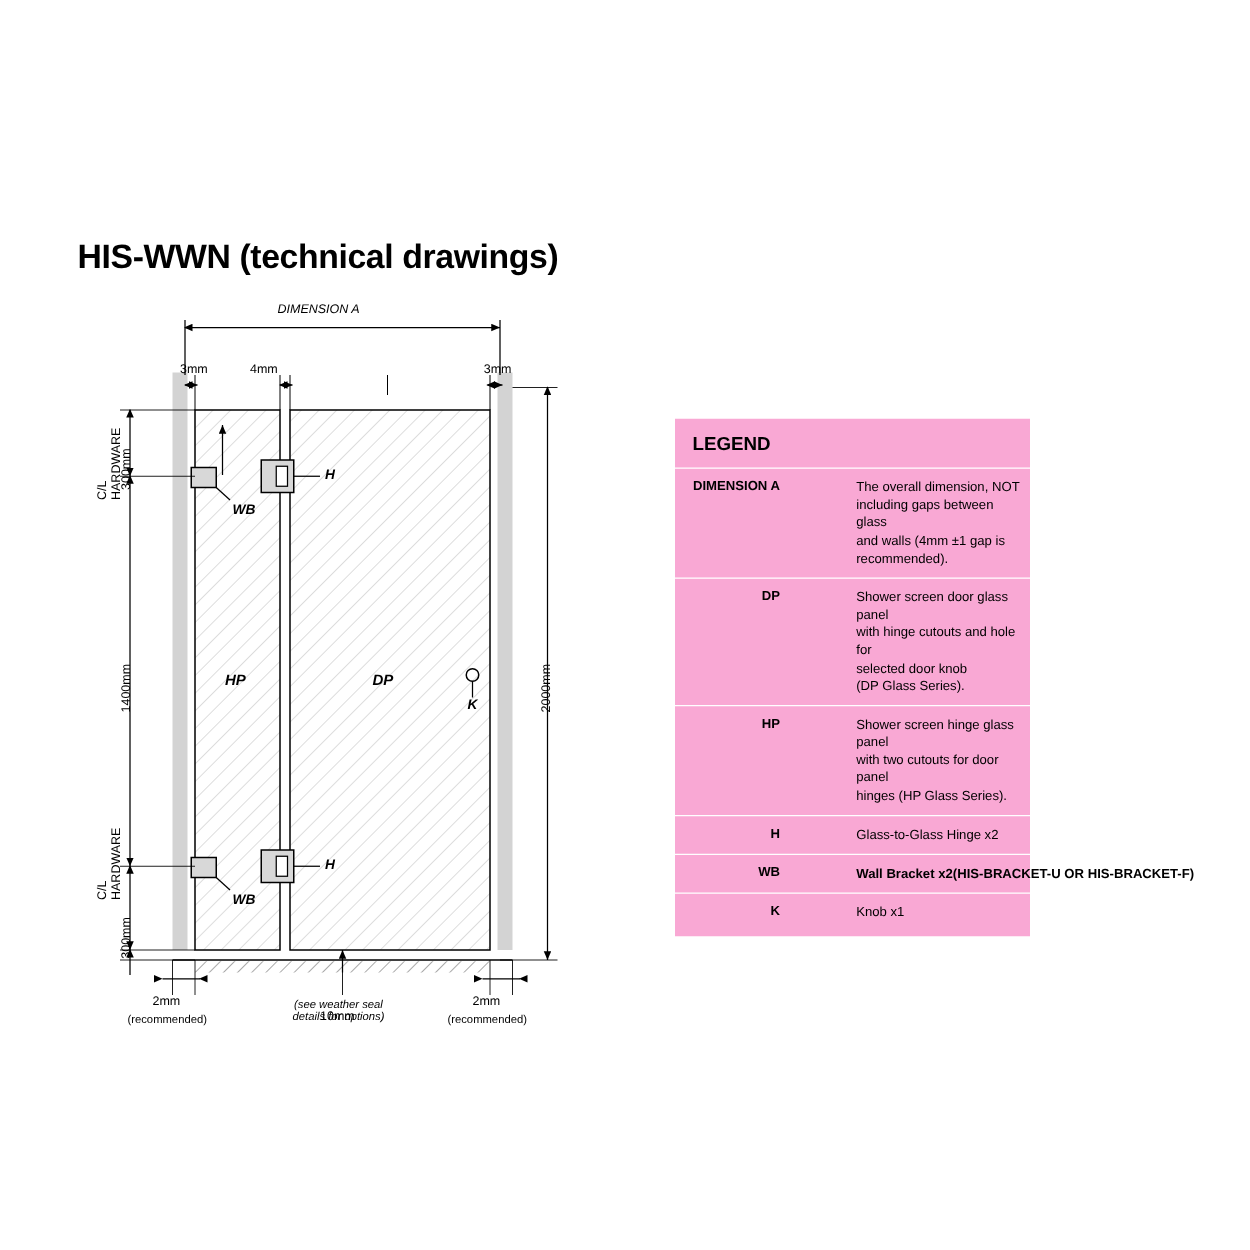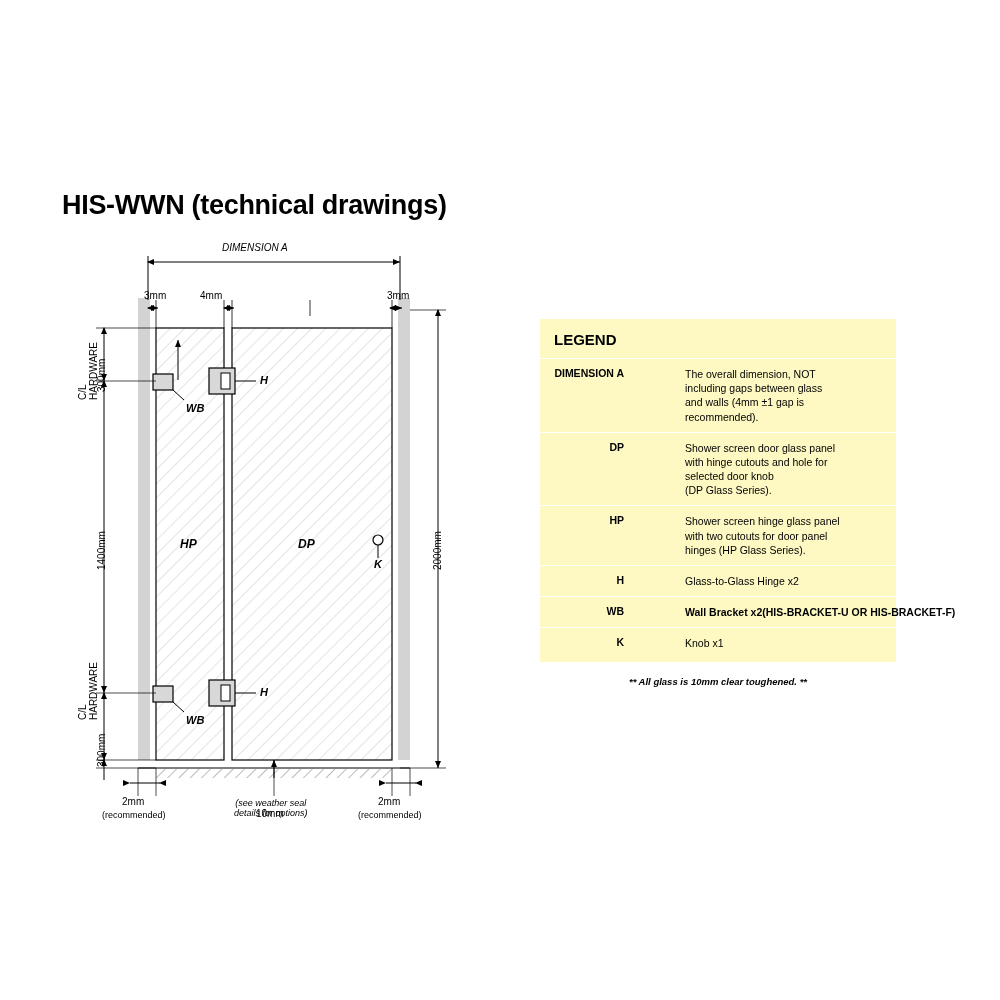--- a/index.html
+++ b/index.html
@@ -50,23 +50,23 @@
     font-size: 10px;
     white-space: nowrap;
     transform-origin: 0 0;
     transform: rotate(-90deg);
   }
 
   
   #legend {
     position: absolute;
     left: 540px;
-    top: 319px;
-    width: 356px;
-    background: #fef9c3;
+    top: 335px;
+    width: 284px;
+    background: #f9a8d4;
   }
   #legend-title {
     font-size: 15px;
     font-weight: bold;
     padding: 12px 14px 10px 14px;
   }
   .lrow {
     display: flex;
     align-items: flex-start;
     border-top: 1px solid #ffffff;
@@ -255,14 +255,13 @@
   </div>
   <div class="lrow wide">
     <div class="key">WB</div>
     <div class="val">Wall Bracket x2(HIS-BRACKET-U OR HIS-BRACKET-F)</div>
   </div>
   <div class="lrow" style="min-height:34px;">
     <div class="key">K</div>
     <div class="val">Knob x1</div>
   </div>
 
-  <div id="legend-note">** All glass is 10mm clear toughened. **</div>
 </div>
 
 </body></html>

